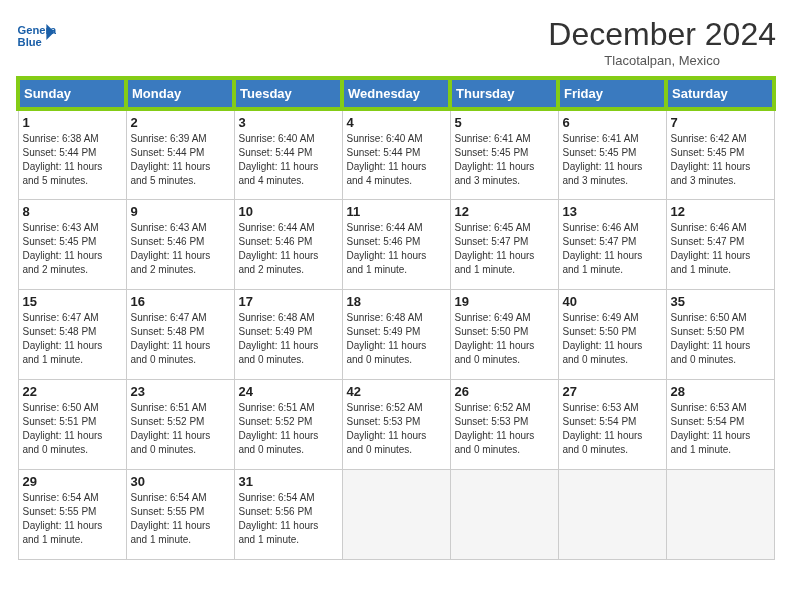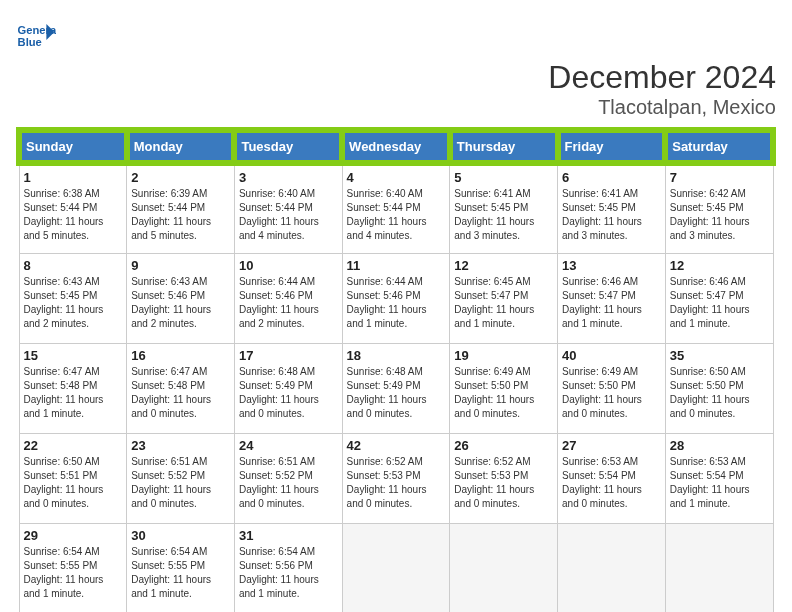--- a/index.html
+++ b/index.html
@@ -28,39 +28,39 @@
       height: 40px;
       margin-right: 4px;
     }
     .title-area {
       text-align: right;
     }
     .month-title {
       font-size: 32px;
       font-weight: normal;
       color: #333;
-      margin-top: 43px;
     }
     .location-title {
-      font-size: 20px;
+      font-size: 13px;
       color: #555;
+      text-align: center;
     }
     .calendar {
       width: 100%;
       border-collapse: collapse;
       font-size: 11px;
     }
     .calendar th {
       background: #3a7abf;
       color: #fff;
       padding: 6px 4px;
       text-align: left;
       font-size: 13px;
       font-weight: bold;
-      border: 6px solid #84cc16;
+      border: 4px solid #84cc16;
     }
     .calendar td {
       border: 1px solid #ccc;
       vertical-align: top;
       padding: 4px;
       height: 90px;
       width: calc(100% / 7);
       background: #fff;
     }
     .calendar td.empty {

